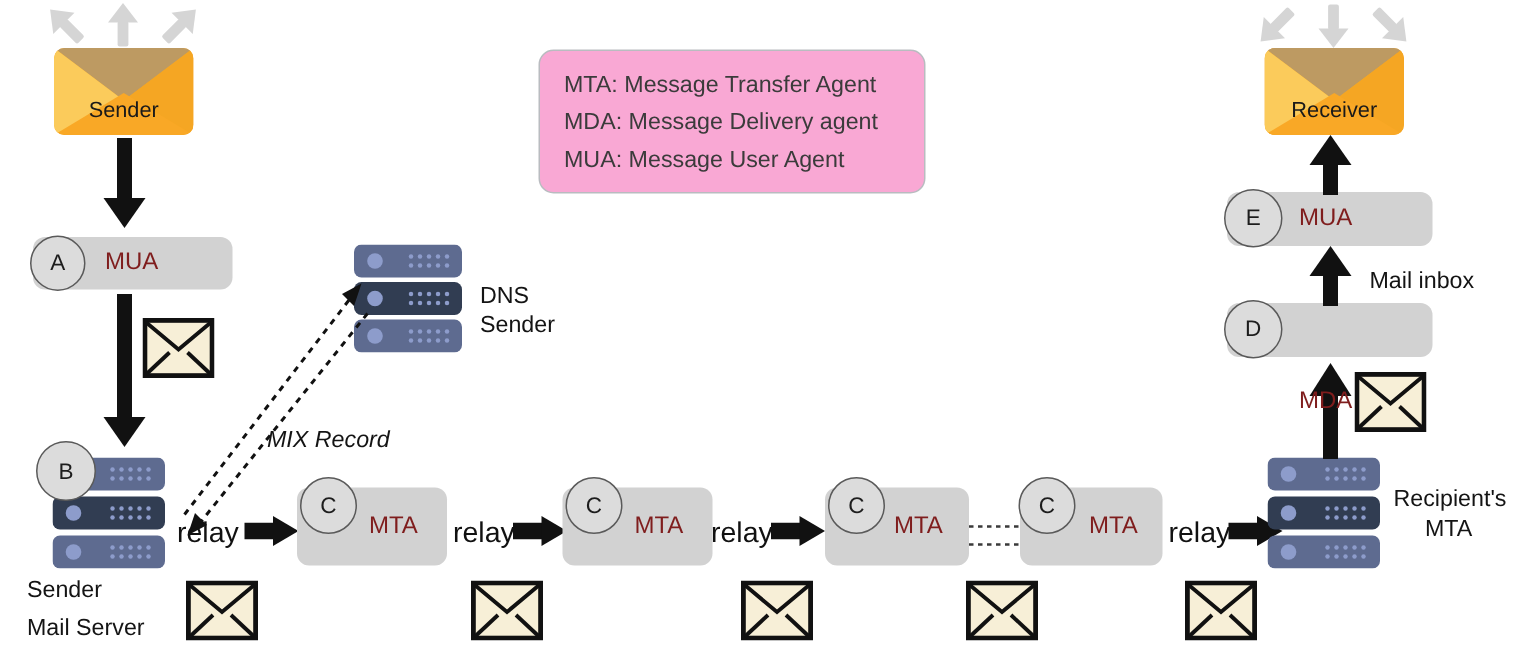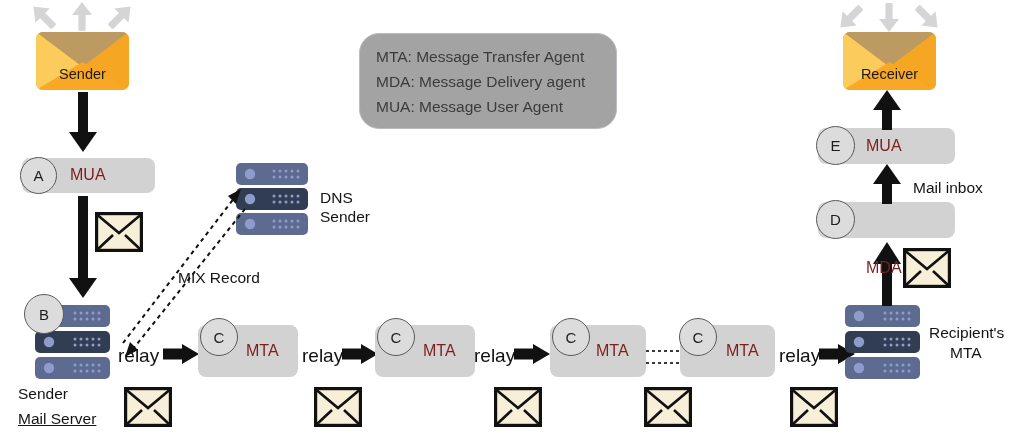--- a/index.html
+++ b/index.html
@@ -15,22 +15,22 @@
     width: 1016px;
     height: 433px;
     background: #ffffff;
     overflow: hidden;
   }
   .abs { position: absolute; }
 
   
   .legend {
     border: 1.5px solid #b9bcc0;
-    border-radius: 20px;
-    background: #a3a3a3;
+    border-radius: 10px;
+    background: #f9a8d4;
     padding: 10px 16px 12px 16px;
     box-sizing: border-box;
   }
   .legend-line {
     font-size: 15.5px;
     color: #3b3b3b;
     line-height: 25px;
     white-space: nowrap;
   }
 
@@ -215,21 +215,21 @@
   <div class="lbl c" style="left:320px; top:207px; width:70px;">Sender</div>
 
   <svg class="svgl" style="left:105px; top:185px;" width="150" height="165" viewBox="0 0 150 165">
 
     <line x1="18" y1="158" x2="130" y2="12" stroke="#111111" stroke-width="2" stroke-dasharray="4,4"></line>
     <polygon points="136,4 123,11 131,19" fill="#111111"></polygon>
 
     <line x1="140" y1="24" x2="28" y2="164" stroke="#111111" stroke-width="2" stroke-dasharray="4,4"></line>
     <polygon points="20,172 33,165 25,157" fill="#111111"></polygon>
   </svg>
-  <div class="lbl" style="left:178px; top:268px;">MIX Record</div>
+  <div class="lbl" style="left:178px; top:284px;font-style:italic;">MIX Record</div>
 
   <div class="server" style="left:35px; top:305px;">
     <svg width="75" height="74" viewBox="0 0 75 74">
       <rect x="0" y="0" width="75" height="22" rx="5" fill="#5e6b90"></rect>
       <rect x="0" y="26" width="75" height="22" rx="5" fill="#313d52"></rect>
       <rect x="0" y="52" width="75" height="22" rx="5" fill="#5e6b90"></rect>
       <circle cx="14" cy="37" r="5.2" fill="#8d9ccb"></circle>
       <circle cx="14" cy="63" r="5.2" fill="#8d9ccb"></circle>
       <g fill="#8d9ccb">
         <g>
@@ -266,21 +266,21 @@
             <circle cx="46" cy="66" r="1.5"></circle>
             <circle cx="52" cy="66" r="1.5"></circle>
             <circle cx="58" cy="66" r="1.5"></circle>
             <circle cx="64" cy="66" r="1.5"></circle>
         </g>
       </g>
     </svg>
   </div>
   <div class="badge" style="left:24px; top:294px; width:40px; height:40px;">B</div>
   <div class="lbl c" style="left:18px; top:384px; width:110px;">Sender</div>
-  <div class="lbl c" style="left:18px; top:409px; width:110px;text-decoration:underline;">Mail Server</div>
+  <div class="lbl c" style="left:18px; top:409px; width:110px;">Mail Server</div>
 
   <div class="mail-small" style="left:124px; top:387px;">
     <svg width="48" height="40" viewBox="0 0 48 40">
       <rect x="1.6" y="1.6" width="44.8" height="36.8" fill="#f7efd7" stroke="#111111" stroke-width="3.2"></rect>
       <path d="M2.5,3 L24,21 L45.5,3" fill="none" stroke="#111111" stroke-width="2.6"></path>
       <path d="M2.5,37.5 L18,23" fill="none" stroke="#111111" stroke-width="2.6"></path>
       <path d="M45.5,37.5 L30,23" fill="none" stroke="#111111" stroke-width="2.6"></path>
     </svg>
   </div>
 

